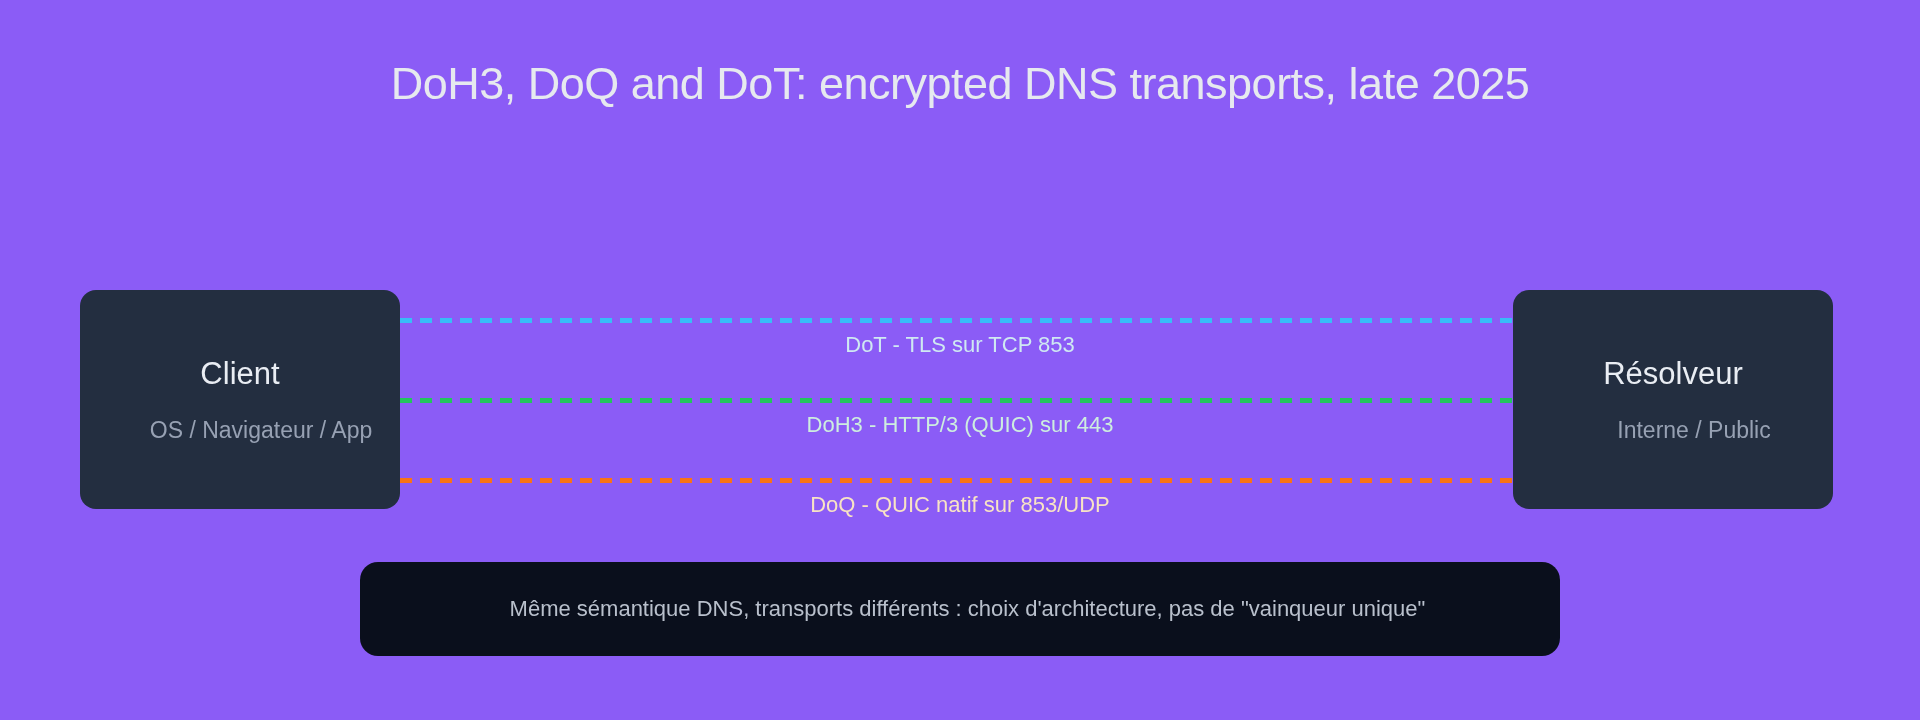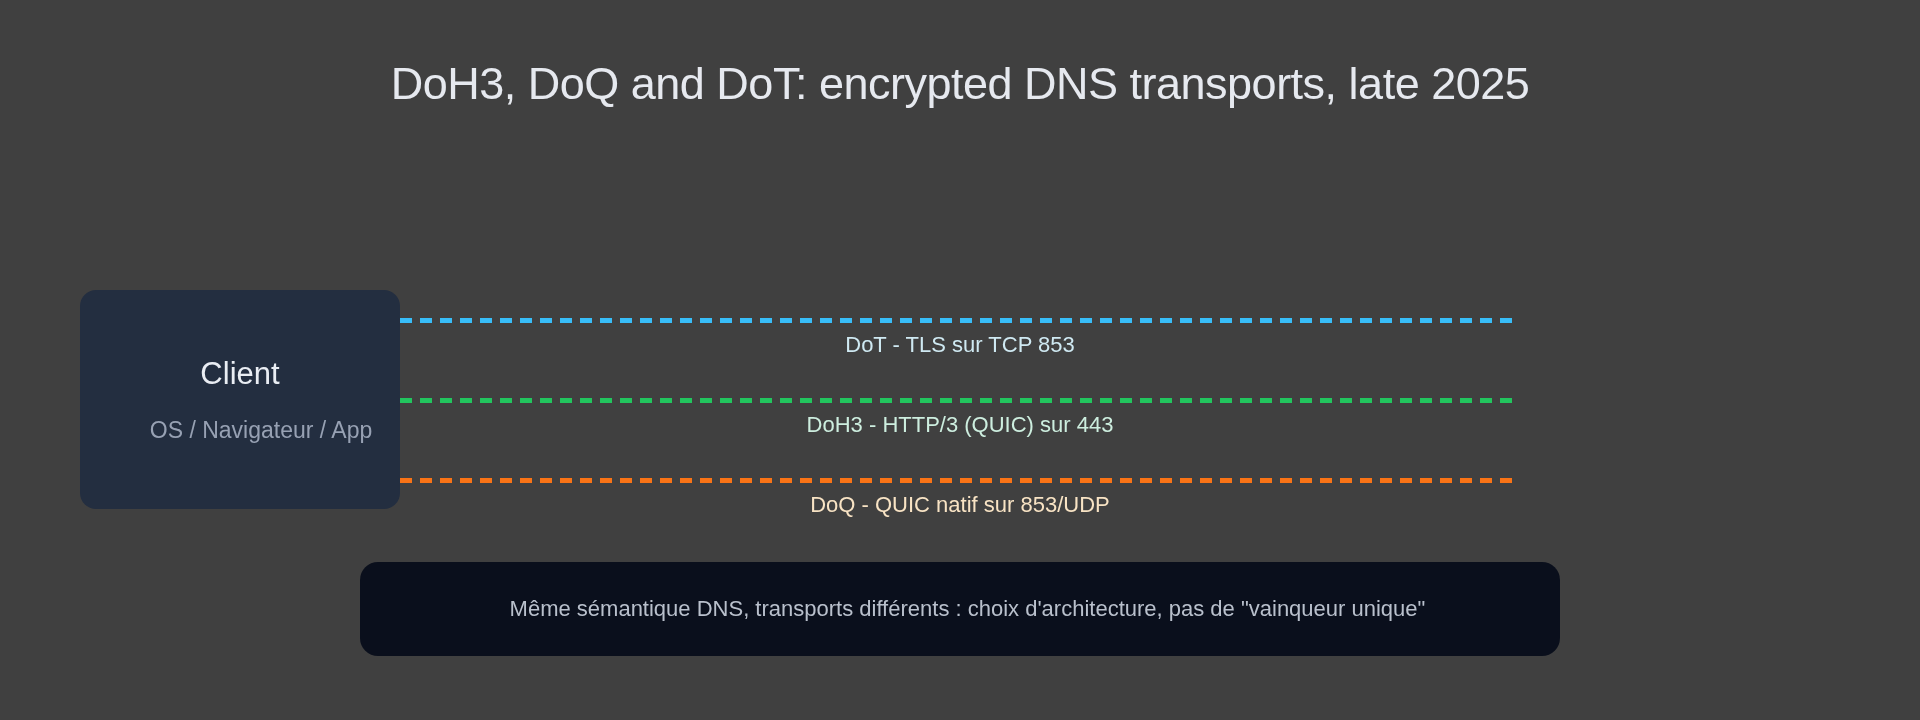--- a/index.html
+++ b/index.html
@@ -104,21 +104,21 @@
   .footnote-text {
     font-size: 22px;
     font-weight: 400;
     color: #B9C0CC;
     text-align: center;
   }
 </style>
 </head>
 <body>
 
-<div class="stage" style="background-color: #404040;">
+<div class="stage" style="background-color: #8b5cf6;">
 
   <div class="main-title">DoH3, DoQ and DoT: encrypted DNS transports, late 2025</div>
 
   <div class="transport-row dot">
     <div class="transport-line" style="--line-color: #38BDF8;"></div>
     <div class="transport-label" style="color: rgb(207, 233, 242);">DoT - TLS sur TCP 853</div>
   </div>
 
   <div class="transport-row doh3">
     <div class="transport-line" style="--line-color: #22C55E;"></div>
@@ -128,18 +128,22 @@
   <div class="transport-row doq">
     <div class="transport-line" style="--line-color: #F97316;"></div>
     <div class="transport-label" style="color: rgb(248, 227, 196);">DoQ - QUIC natif sur 853/UDP</div>
   </div>
 
   <div class="node-box client">
     <div class="node-title">Client</div>
     <div class="node-subtitle">OS / Navigateur / App</div>
   </div>
 
+  <div class="node-box resolver">
+    <div class="node-title">Résolveur</div>
+    <div class="node-subtitle">Interne / Public</div>
+  </div>
 
   <div class="footnote">
     <div class="footnote-text">Même sémantique DNS, transports différents : choix d'architecture, pas de "vainqueur unique"</div>
   </div>
 
 </div>
 
 </body></html>

